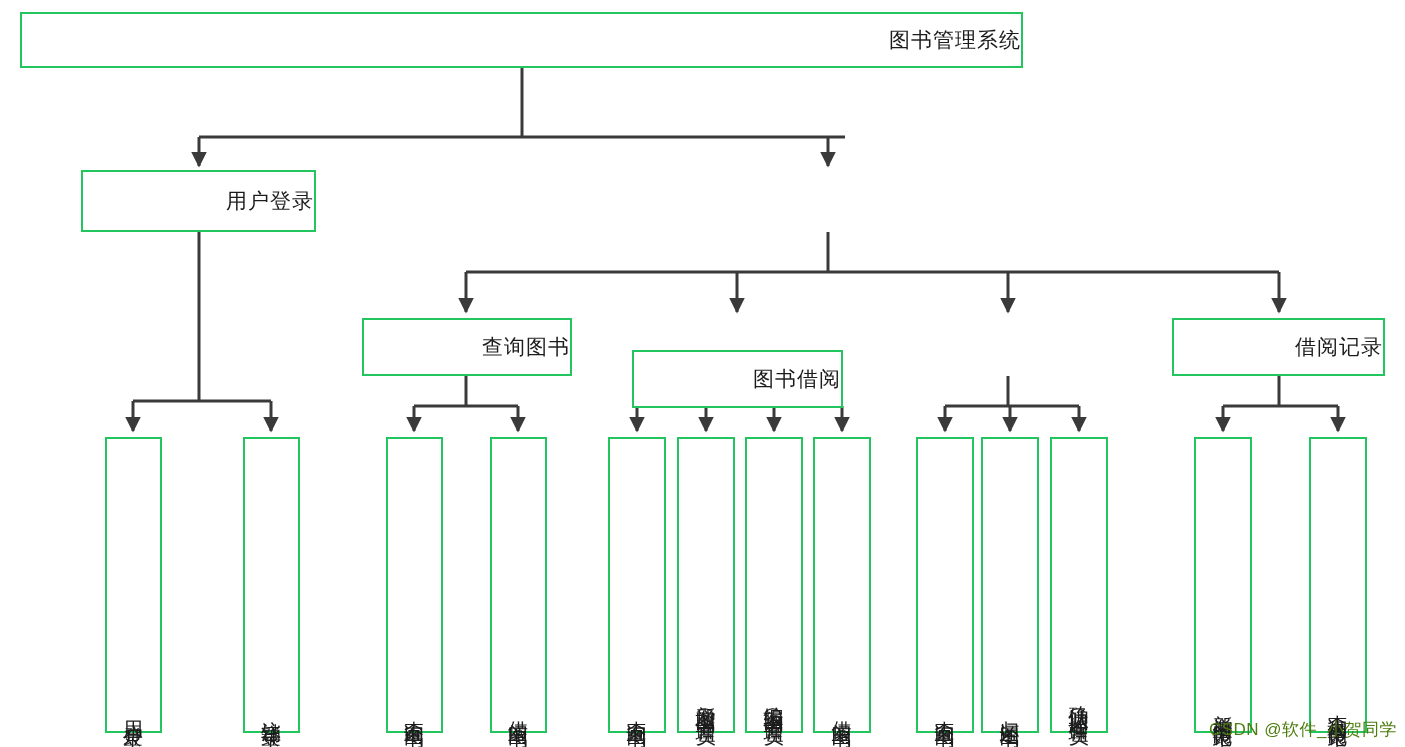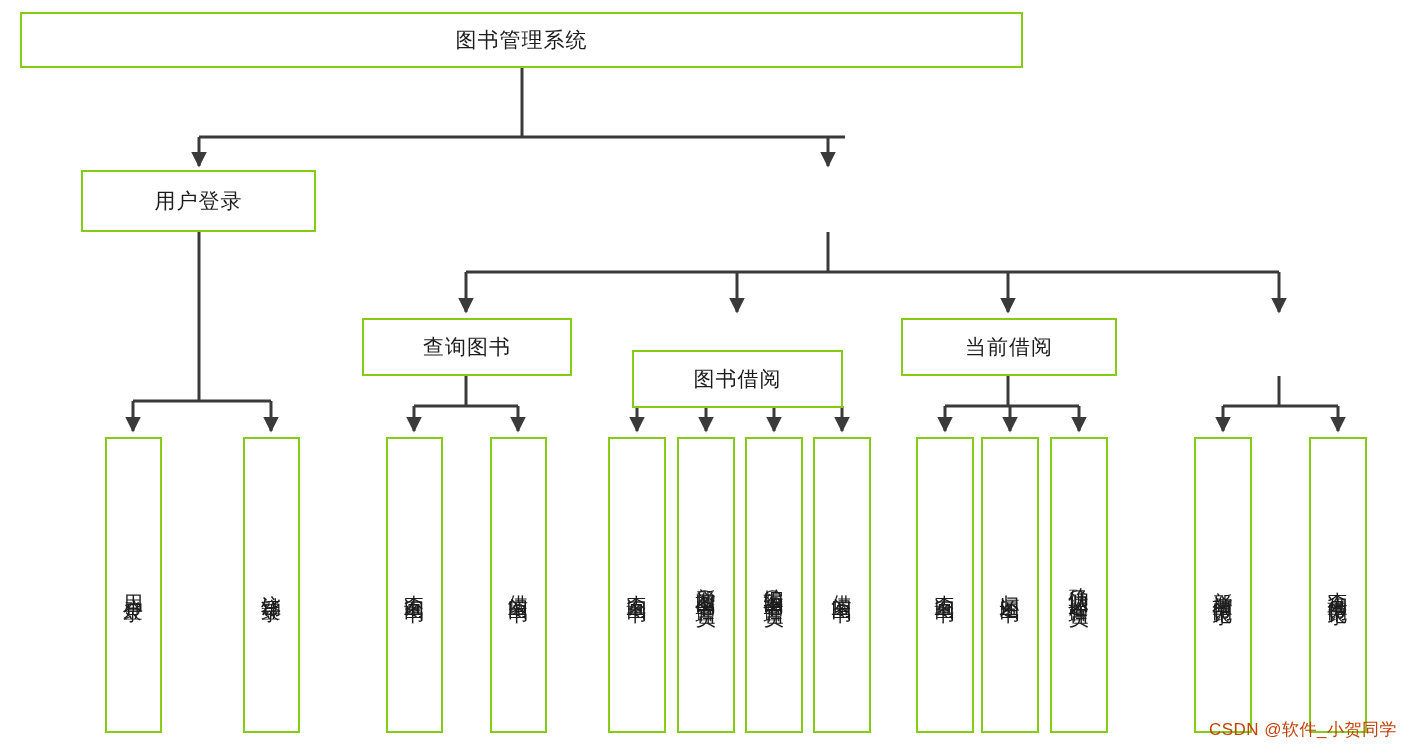--- a/index.html
+++ b/index.html
@@ -17,25 +17,25 @@
   }
   svg#wires {
     position: absolute;
     left: 0; top: 0;
     width: 1405px;
     height: 747px;
   }
   .node {
     position: absolute;
     box-sizing: border-box;
-    border: 2px solid #84cc16;
+    border: 2px solid #22c55e;
     background: #ffffff;
     display: flex;
     align-items: center;
-    justify-content: center;
+    justify-content: flex-end;
     color: #1c1c1c;
     text-align: center;
   }
   .node.horiz {
     font-size: 21px;
     letter-spacing: 1px;
   }
   .node.vert {
     writing-mode: vertical-rl;
     text-orientation: upright;
@@ -49,21 +49,21 @@
   }
   .node.vert .lbl {
     writing-mode: vertical-rl;
     text-orientation: upright;
   }
   #watermark {
     position: absolute;
     right: 8px;
     bottom: 6px;
     font-size: 17px;
-    color: #c2410c;
+    color: #4d7c0f;
     letter-spacing: 0.5px;
     white-space: nowrap;
     pointer-events: none;
   }
 </style>
 </head>
 <body>
 
 <div id="canvas">
 
@@ -124,22 +124,22 @@
   <div class="node horiz" style="left:81px; top:170px; width:235px; height:62px;">
     <span class="lbl">用户登录</span>
   </div>
 
   <div class="node horiz" style="left:362px; top:318px; width:210px; height:58px;">
     <span class="lbl">查询图书</span>
   </div>
   <div class="node horiz" style="left:632px; top:318px; width:211px; height:58px;margin-top:32px;">
     <span class="lbl">图书借阅</span>
   </div>
-  <div class="node horiz" style="left:901px; top:318px; width:216px; height:58px;">
-    <span class="lbl">当前借阅</span>
+  <div class="node horiz" style="left:1172px; top:318px; width:213px; height:58px;">
+    <span class="lbl">借阅记录</span>
   </div>
 
   <div class="node vert" style="left:105px; top:437px; width:57px; height:296px;">
     <span class="lbl">用户登录</span>
   </div>
   <div class="node vert" style="left:243px; top:437px; width:57px; height:296px;">
     <span class="lbl">注销登录</span>
   </div>
 
   <div class="node vert" style="left:386px; top:437px; width:57px; height:296px;">

